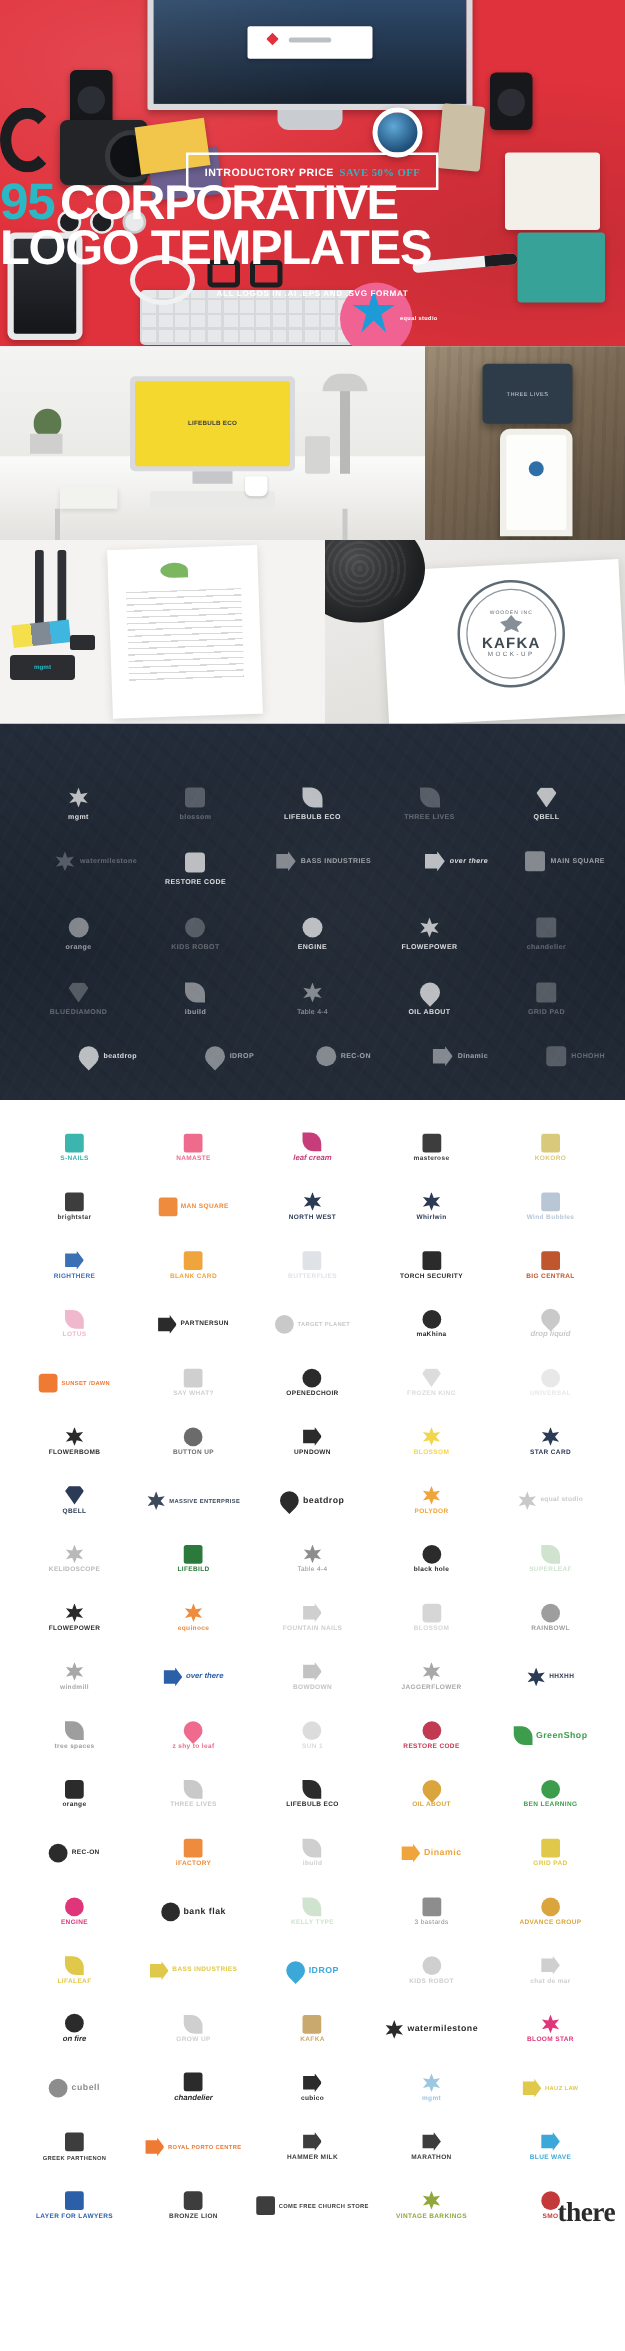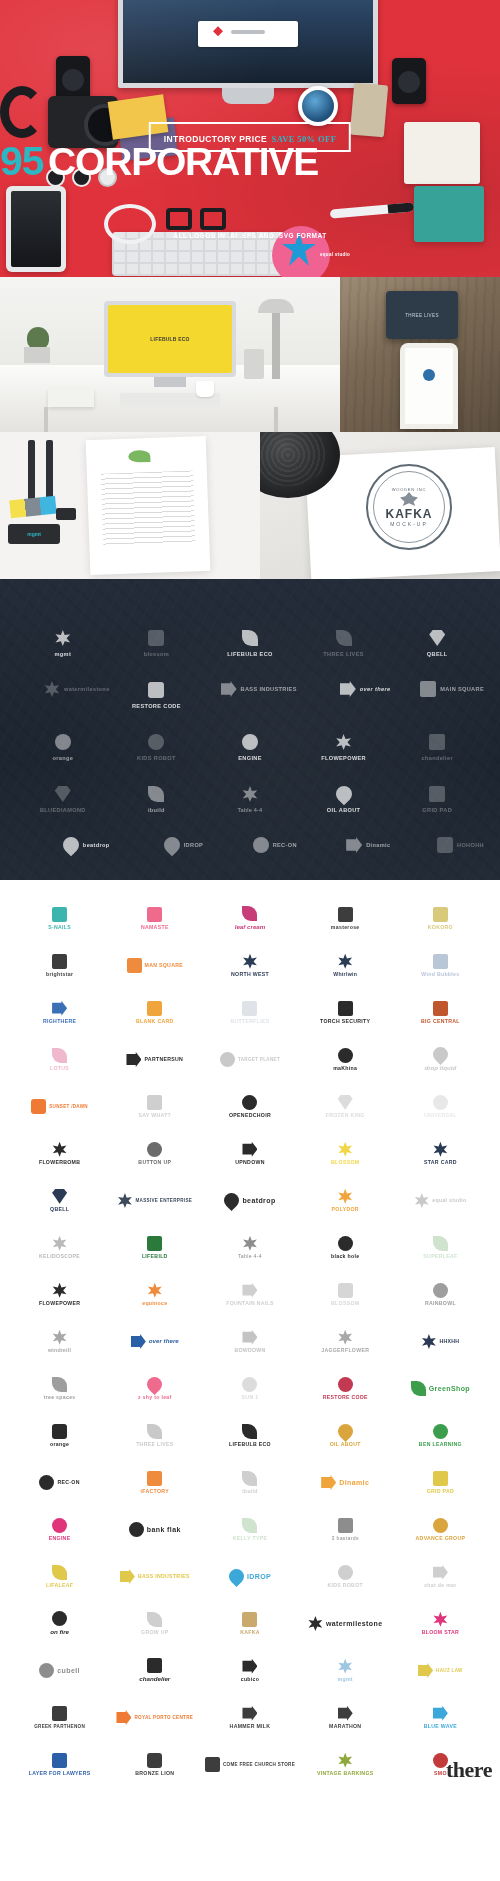--- a/index.html
+++ b/index.html
@@ -307,20 +307,21 @@
   <div class="badge">
     <span class="w">INTRODUCTORY PRICE</span>
     <span class="c">SAVE 50% OFF</span>
   </div>
 
   <div class="hero-title">
     <div class="line">
       <span class="num">95</span>
       <span class="big">CORPORATIVE</span>
     </div>
+    <div class="line l2">LOGO TEMPLATES</div>
   </div>
   <div class="hero-sub">ALL LOGOS IN .AI .EPS AND .SVG FORMAT</div>
 </section>
 
 <div class="strip">
   <div class="ph ph-desk">
     <div class="desk-wall"></div>
       <div class="desk-top"></div>
     <div class="desk-lamp"></div>
     <div class="desk-mon">

